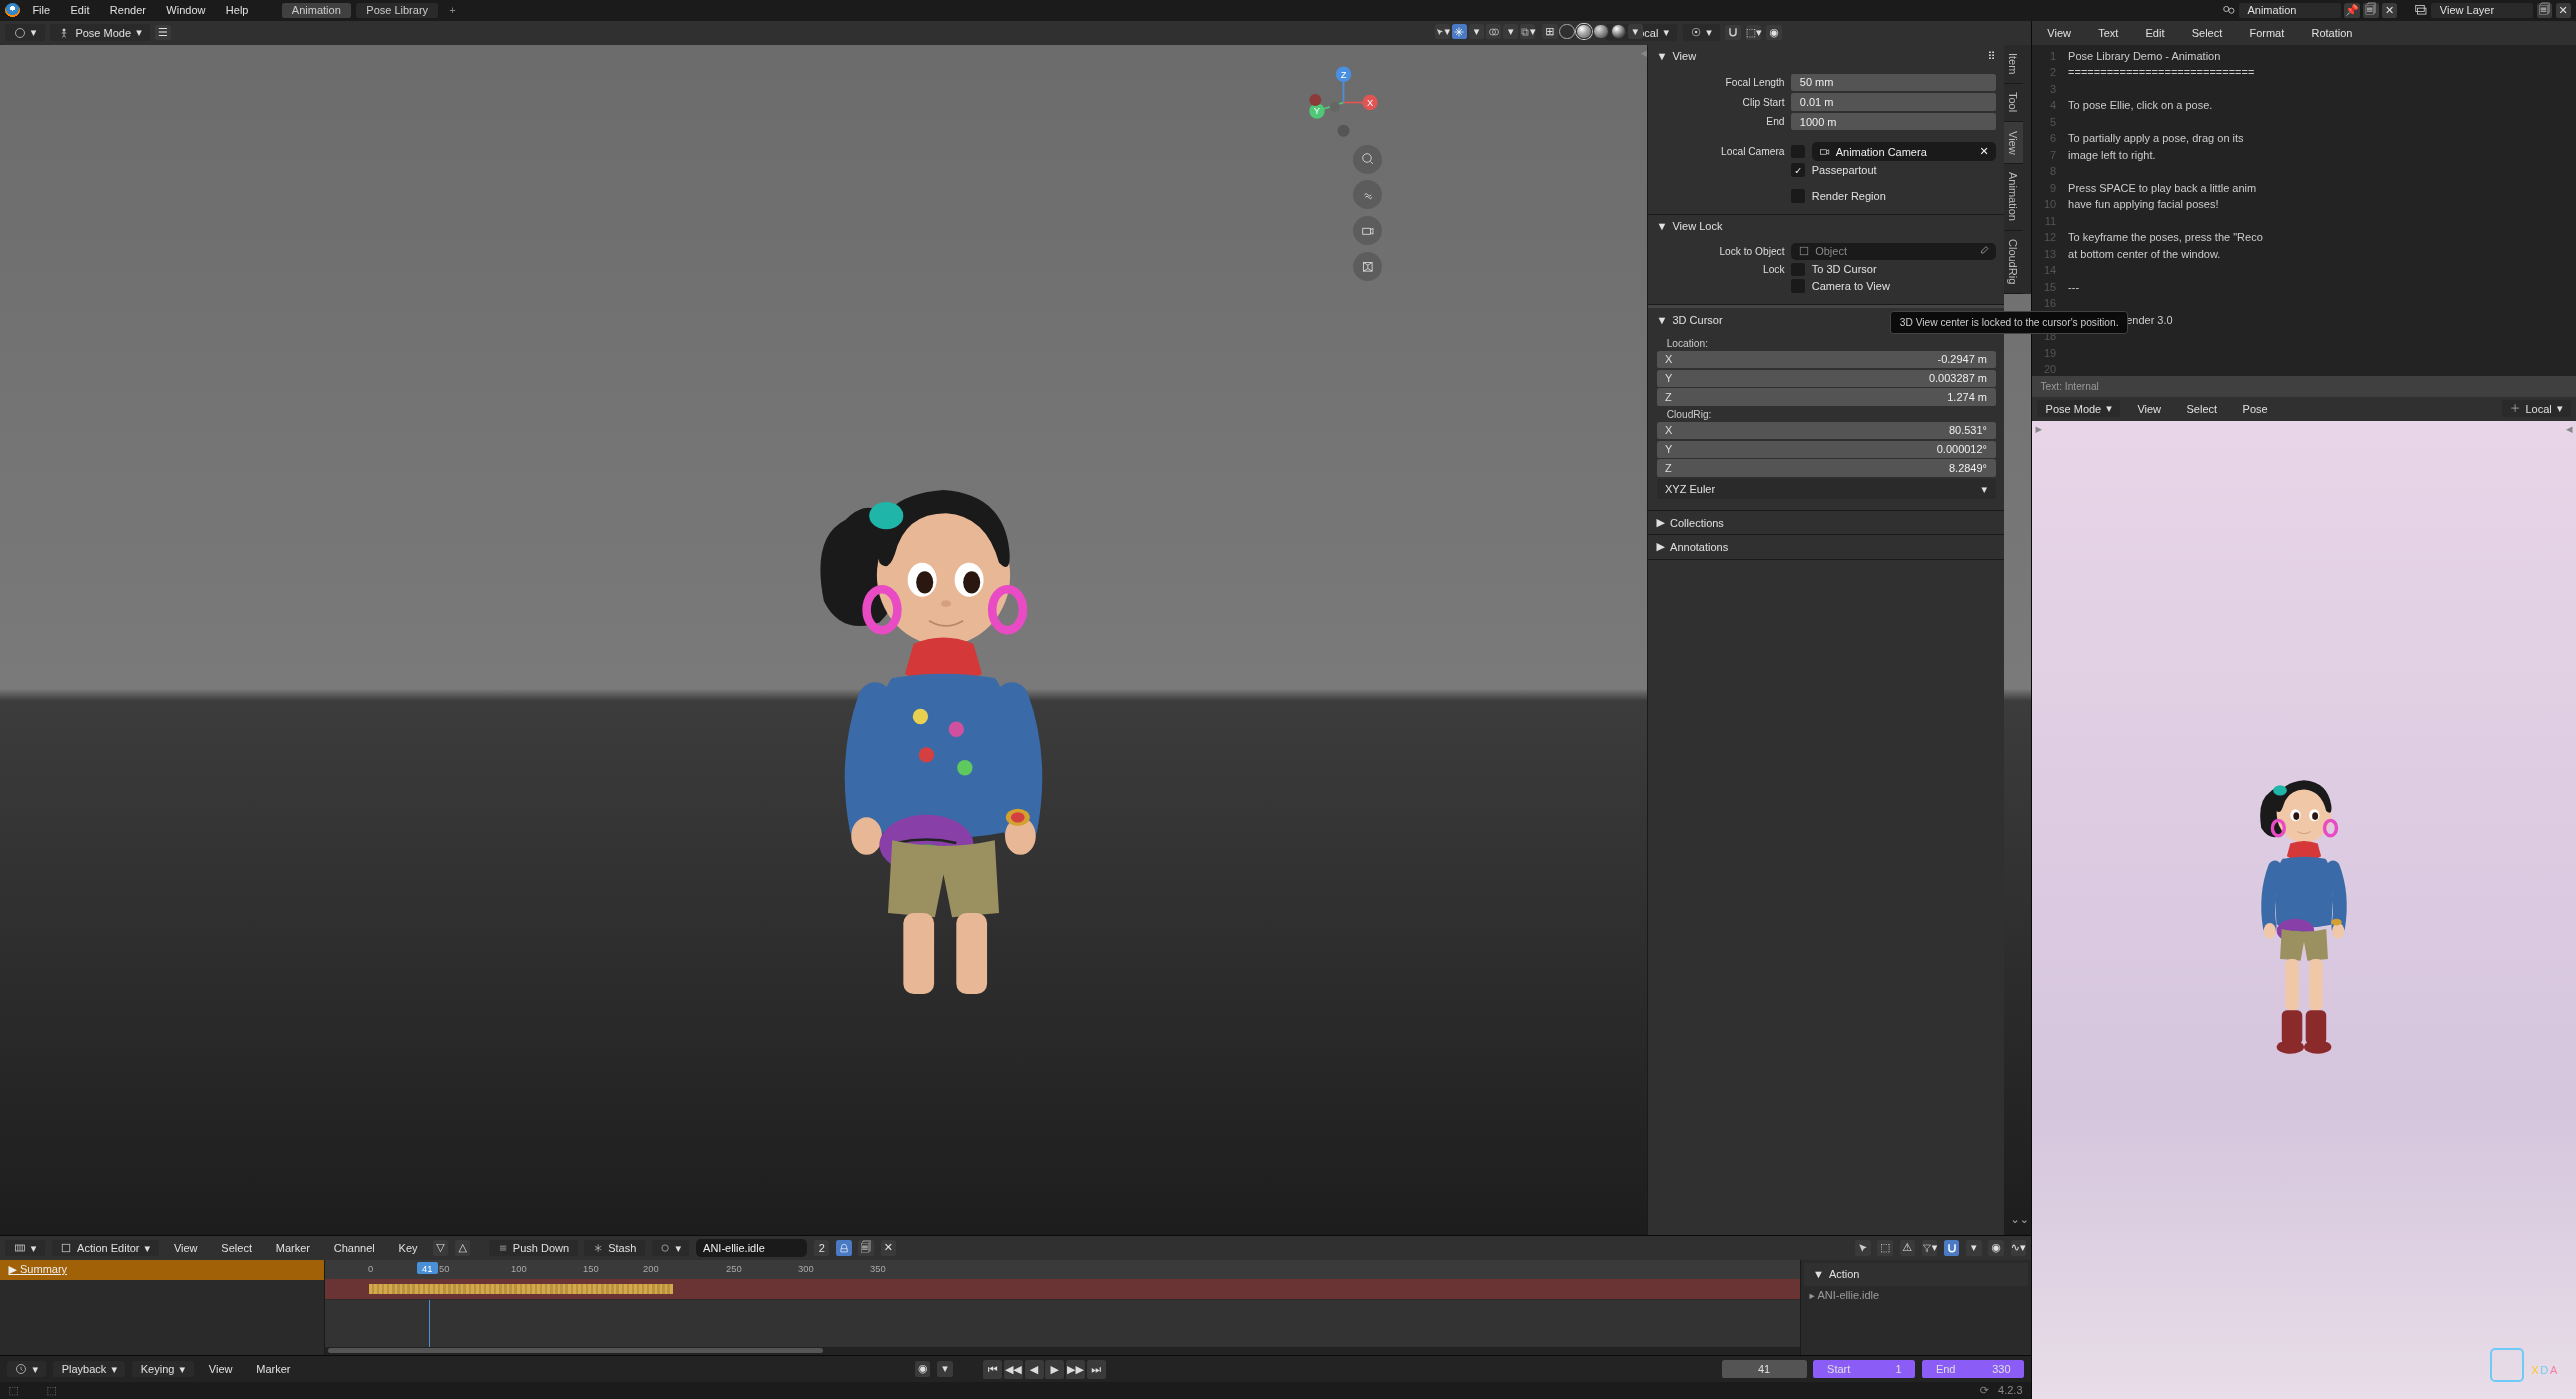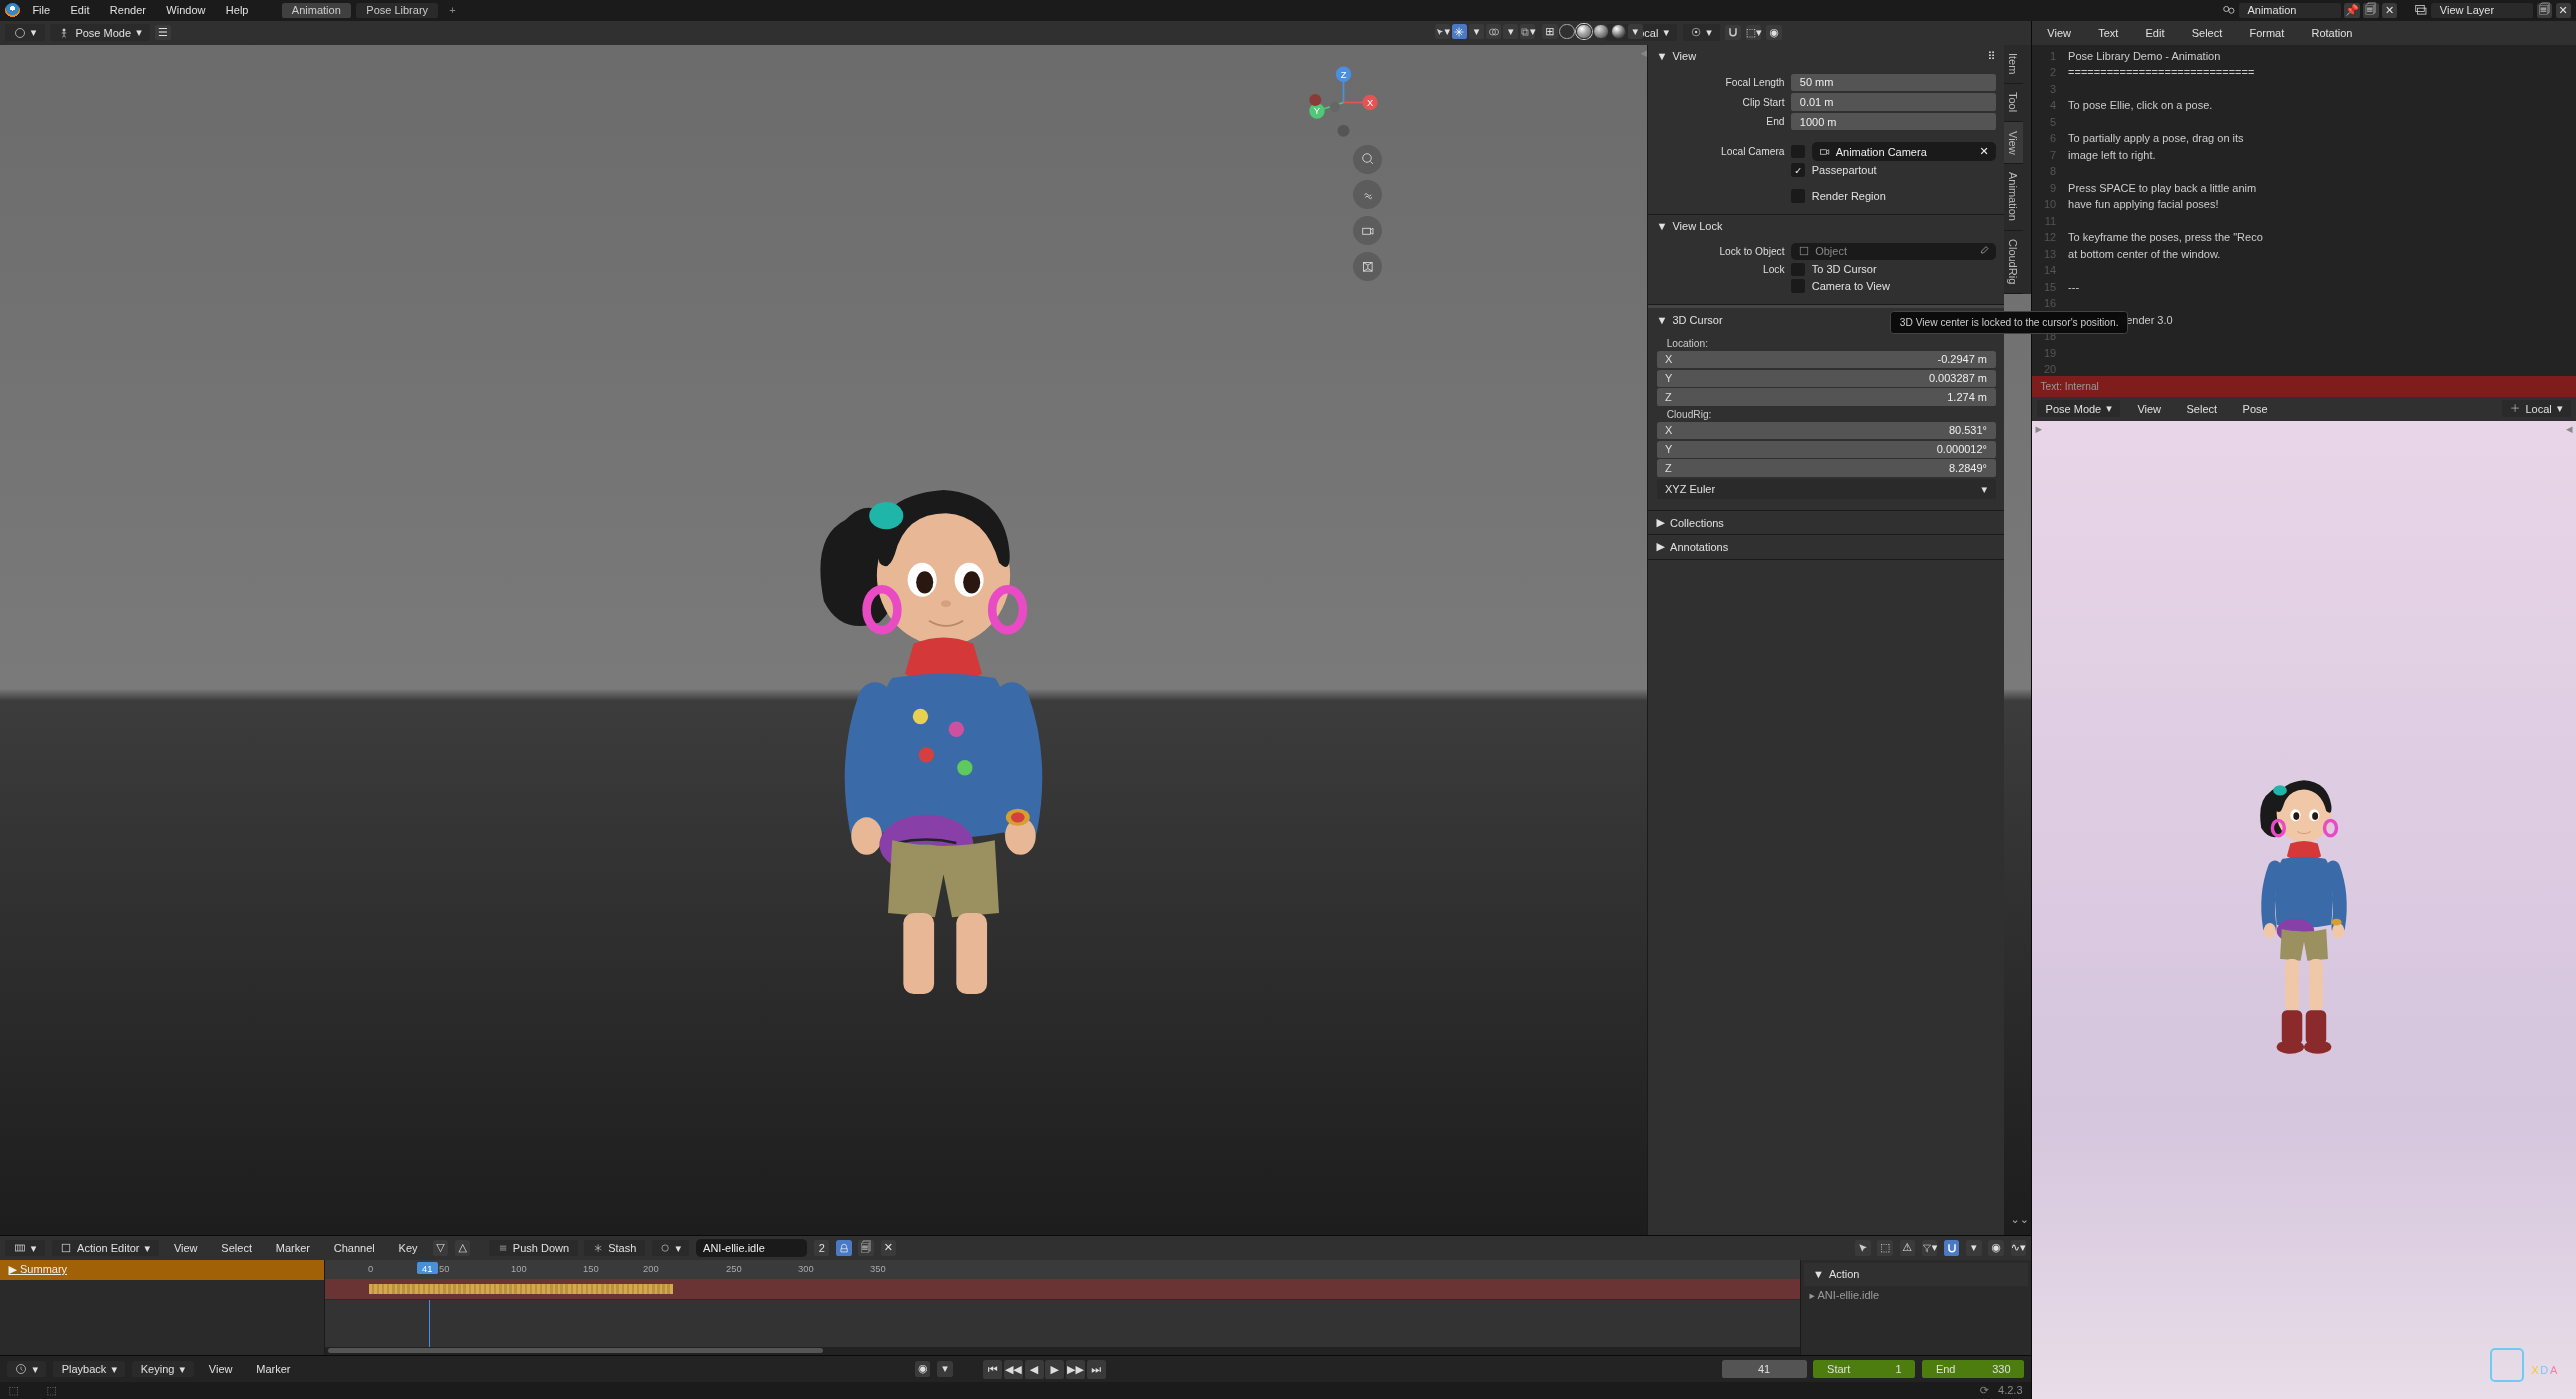--- a/index.html
+++ b/index.html
@@ -60,21 +60,21 @@
 .collapse2 { position: absolute; right: 6.8px; top: 50%; color: #888; z-index: 6; font-size: 8.5px; }
 
 .tooltip { position: absolute; background: rgba(10,10,10,0.98); color: #ccc; padding: 5.1px 8.5px; border-radius: 3.4px; font-size: 10.2px; z-index: 100; border: 0.9px solid #444; white-space: nowrap; }
 
 
 .text-editor { height: 376px; display: flex; flex-direction: column; background: #232323; }
 .text-toolbar { height: 24px; background: #303030; display: flex; align-items: center; padding: 0 6.8px; gap: 10.2px; }
 .text-body { flex: 1; display: flex; font-family: ui-monospace, Menlo, monospace; font-size: 11px; overflow: hidden; }
 .gutter { width: 31px; background: #232323; color: #555; text-align: right; padding: 3.4px 6.8px 3.4px 3.4px; line-height: 1.5; }
 .code-area { flex: 1; padding: 3.4px 5.1px; color: #ccc; white-space: pre; line-height: 1.5; overflow: hidden; }
-.text-footer { height: 20.5px; background: #7f1d1d; display: flex; align-items: center; padding: 0 8.5px; color: #999; font-size: 10.2px; }
+.text-footer { height: 20.5px; background: #404040; display: flex; align-items: center; padding: 0 8.5px; color: #999; font-size: 10.2px; }
 
 
 .preview { flex: 1; background: linear-gradient(180deg, #e8d5e8 0%, #d5c5dd 70%, #e8dde8 100%); position: relative; }
 .preview-toolbar { height: 24px; background: #303030; display: flex; align-items: center; padding: 0 5.1px; gap: 8.5px; }
 .preview-char { position: absolute; left: 50%; top: 52%; transform: translate(-50%,-50%); width: 137px; height: 325px; }
 .watermark { position: absolute; right: 17px; bottom: 17px; display: flex; align-items: center; gap: 6.8px; opacity: 0.85; }
 .wm-box { width: 34px; height: 34px; border: 2.6px solid #5ac8fa; border-radius: 5.1px; }
 .wm-text { font-size: 27px; font-weight: 200; letter-spacing: 1.7px; }
 .wm-text .x { color: #ffc107; } .wm-text .d { color: #5ac8fa; } .wm-text .a { color: #ff6b9d; }
 
@@ -95,21 +95,21 @@
 
 
 .action-panel { width: 231px; background: #2a2a2a; border-left: 0.9px solid #1a1a1a; padding: 3.4px; }
 
 
 .bottom-bar { height: 44px; background: #232323; border-top: 0.9px solid #0a0a0a; display: flex; flex-direction: column; }
 .play-row { flex: 1; display: flex; align-items: center; padding: 0 6.8px; gap: 6.8px; }
 .play-btns { display: flex; gap: 1.7px; align-items: center; }
 .play-btn { width: 19px; height: 19px; background: #3a3a3a; border-radius: 2.6px; display: flex; align-items: center; justify-content: center; color: #ddd; }
 .frame-box { background: #545454; padding: 2.6px 13.7px; border-radius: 2.6px; min-width: 85px; text-align: center; }
-.frame-box.lbl-box { display: flex; justify-content: space-between; min-width: 102px; background: #4d7c0f; }
+.frame-box.lbl-box { display: flex; justify-content: space-between; min-width: 102px; background: #8b5cf6; }
 .status-row { height: 17px; display: flex; align-items: center; justify-content: space-between; padding: 0 8.5px; color: #888; font-size: 9.4px; background: #1b1b1b; }
 
 svg { display: block; }
 </style>
 </head>
 <body>
 
 <div class="top-menu">
   <span class="logo"></span>
   <span class="menu-item">File</span>

